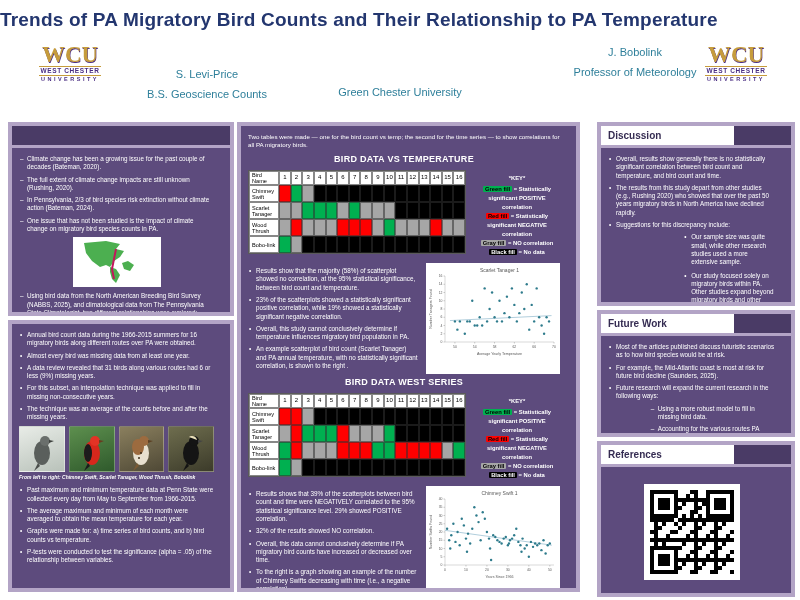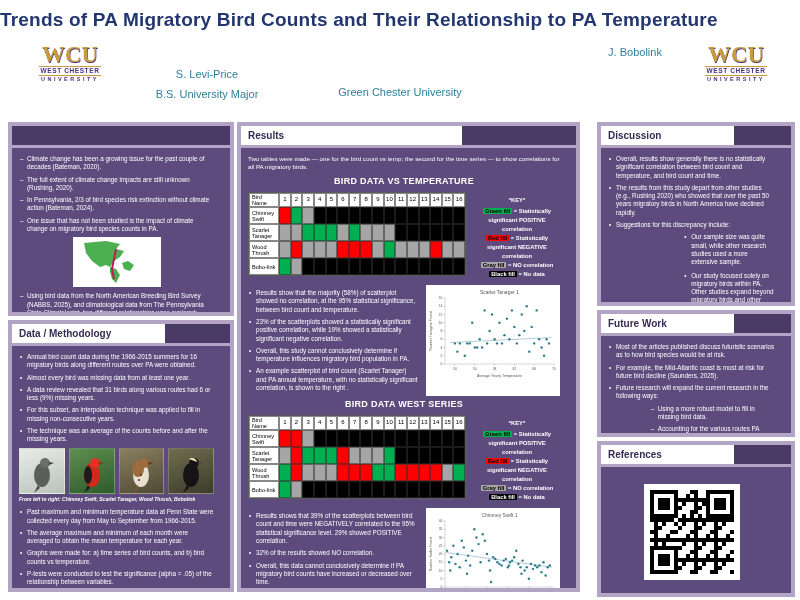--- a/index.html
+++ b/index.html
@@ -94,25 +94,26 @@
   <div class="poster-title">Trends of PA Migratory Bird Counts and Their Relationship to PA Temperature</div>
 
   <div class="wcu-logo wcu-left">
     <div class="wcu-acronym">WCU</div>
     <div class="wcu-line1">WEST CHESTER</div>
     <div class="wcu-line2">UNIVERSITY</div>
   </div>
 
   <div class="author-block author-left">
     <div class="author-name">S. Levi-Price</div>
-    <div class="author-role">B.S. University Major</div>
+    <div class="author-role">B.S. Geoscience Counts</div>
   </div>
 
   <div class="author-block author-right">
     <div class="author-name">J. Bobolink</div>
+    <div class="author-role">Professor of Meteorology</div>
   </div>
 
   <div class="wcu-logo wcu-right">
     <div class="wcu-acronym">WCU</div>
     <div class="wcu-line1">WEST CHESTER</div>
     <div class="wcu-line2">UNIVERSITY</div>
   </div>
 
   <div class="university-line">Green Chester University</div>
 
@@ -137,24 +138,20 @@
         </svg>
       </div>
       <ul class="blist dash">
           <li>Using bird data from the North American Breeding Bird Survey (NABBS, 2025), and climatological data from The Pennsylvania State Climatologist, two different relationships were explored:</li>
         </ul>
 
     </div>
   </section>
 
   <section class="panel" id="panel-method">
-    <div class="panel-header">
-      <div class="label">Data / Methodology</div>
-      <div class="spacer"></div>
-    </div>
     <div class="panel-body">
       <ul class="blist">
           <li>Annual bird count data during the 1966-2015 summers for 16 migratory birds along different routes over PA were obtained.</li>
           <li>Almost every bird was missing data from at least one year.</li>
           <li>A data review revealed that 31 birds along various routes had 6 or less (9%) missing years.</li>
           <li>For this subset, an interpolation technique was applied to fill in missing non-consecutive years.</li>
           <li>The technique was an average of the counts before and after the missing years.</li>
         </ul>
       <div class="bird-row">
         <div class="bird-photo" style="background:linear-gradient(160deg,#e8ece7,#b9c2ba);">
@@ -199,24 +196,20 @@
       <ul class="blist">
           <li>Past maximum and minimum temperature data at Penn State were collected every day from May to September from 1966-2015.</li>
           <li>The average maximum and minimum of each month were averaged to obtain the mean temperature for each year.</li>
           <li>Graphs were made for: a) time series of bird counts, and b) bird counts vs temperature.</li>
           <li>P-tests were conducted to test the significance (alpha = .05) of the relationship between variables.</li>
         </ul>
     </div>
   </section>
 
   <section class="panel" id="panel-results">
-    <div class="panel-header">
-      <div class="label">Results</div>
-      <div class="spacer"></div>
-    </div>
     <div class="panel-body">
       <div class="results-intro">Two tables were made — one for the bird count vs temp; the second for the time series — to show correlations for all PA migratory birds.</div>
 
       <div class="tbl-title">BIRD DATA VS TEMPERATURE</div>
       <div class="tbl-row">
         <div class="heat-grid" style="grid-template-columns: 30px repeat(16, 1fr); grid-template-rows: 14px repeat(4, 17px);">
             <div class="hname">Bird Name</div>
             <div class="hnum">1</div>
             <div class="hnum">2</div>
             <div class="hnum">3</div>

